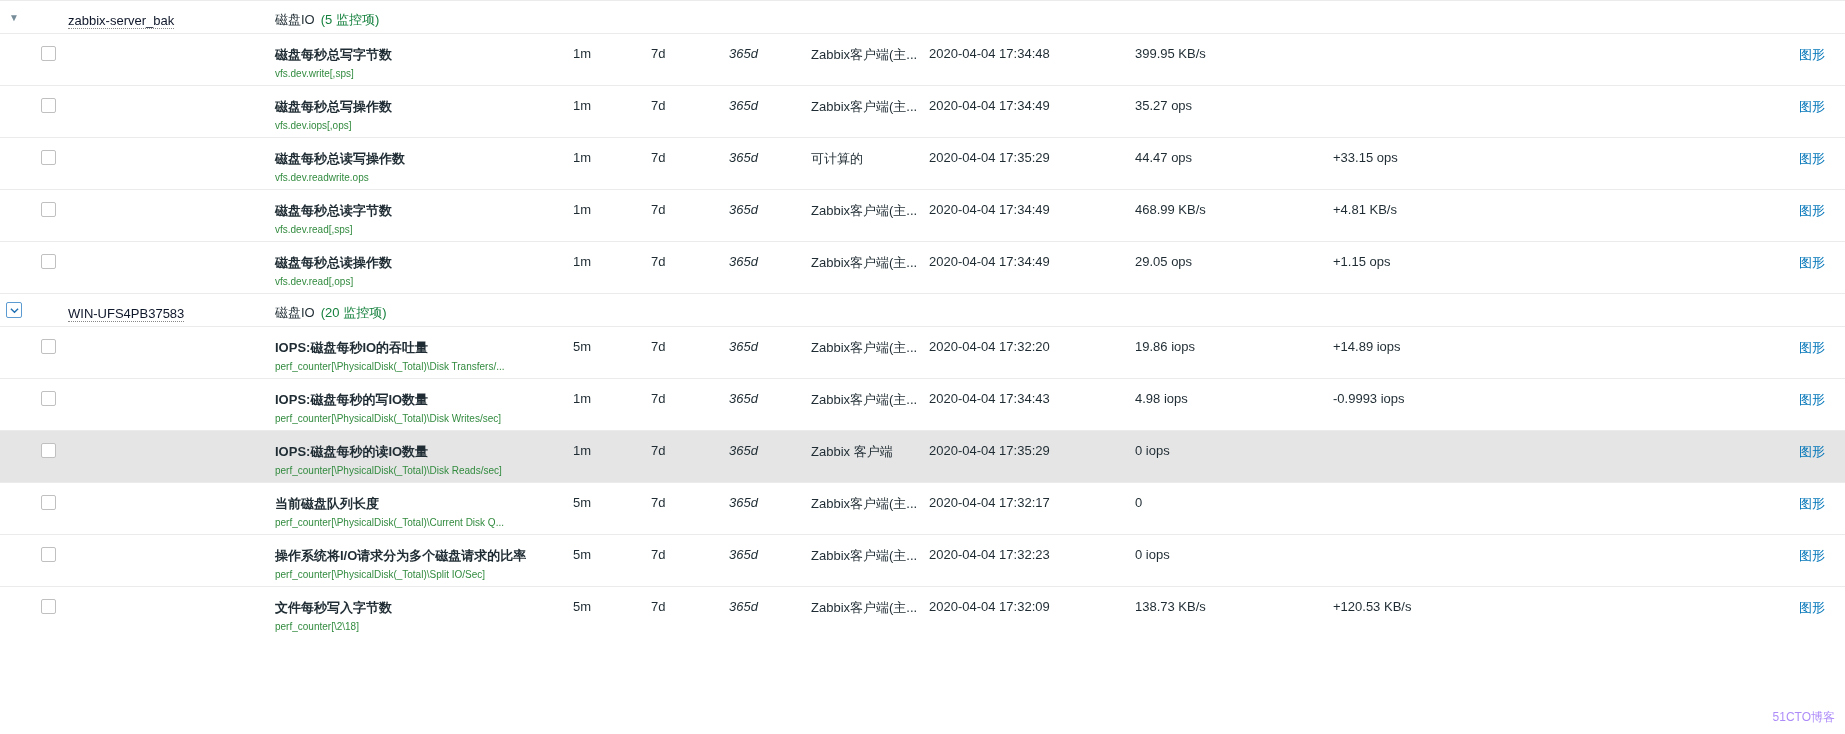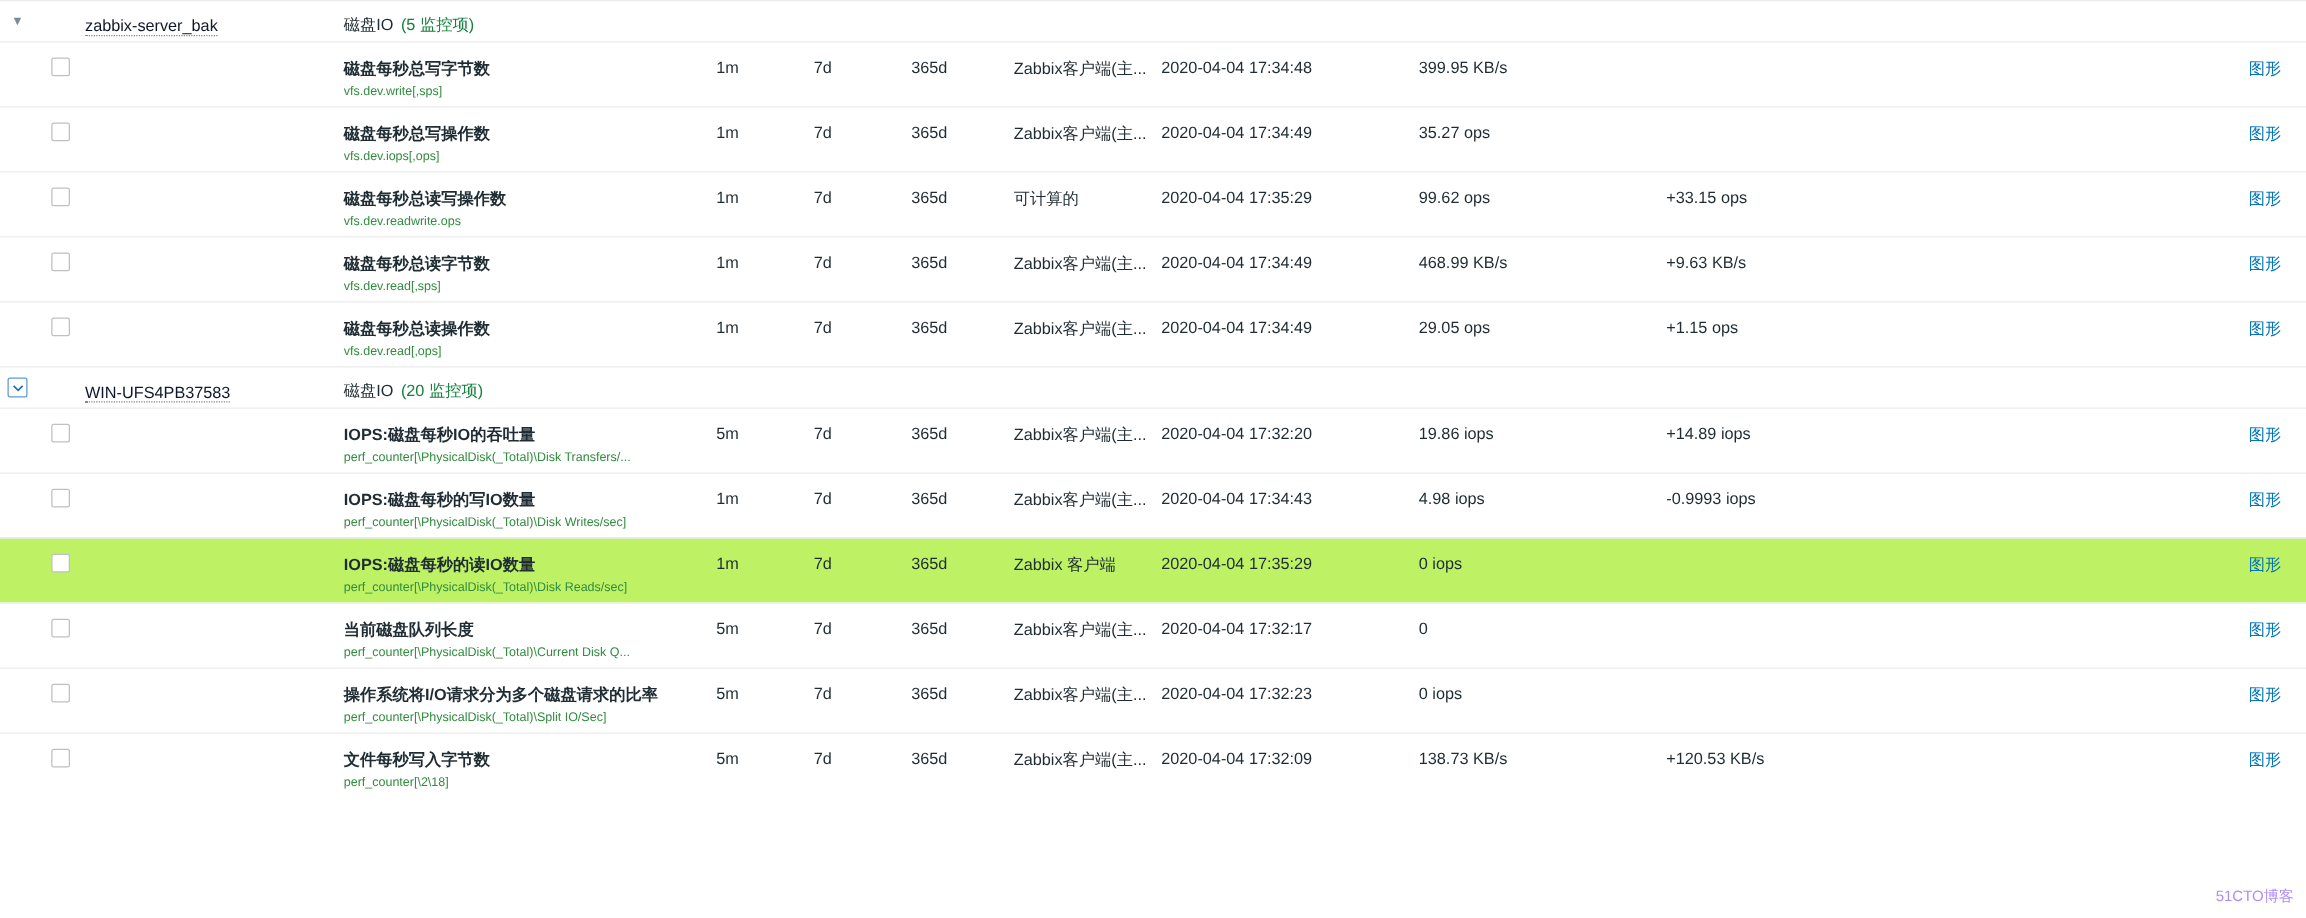--- a/index.html
+++ b/index.html
@@ -11,28 +11,28 @@
       width: 1845px;
     }
     .row {
       display: flex;
       align-items: flex-start;
       padding: 6px 0;
       border-top: 1px solid #ebebeb;
       min-height: 44px;
     }
     .row.group-header { min-height: 32px; align-items: center; padding: 4px 0;}
-    .row.highlight { background: #bef264; }
+    .row.highlight { background: #e5e5e5; }
     .col-expand { width: 28px; display:flex; justify-content:center; align-items:center; padding-top:0px;}
     .col-check { width: 40px; display:flex; justify-content:center; padding-top:6px;}
     .col-host { width: 180px; padding-top:6px;}
     .col-name { width: 298px; padding-top:6px; display:flex; flex-direction:column; gap:4px;margin-left:27px;}
     .col-interval { width: 78px; padding-top:6px;}
     .col-history { width: 78px; padding-top:6px;}
-    .col-trends { width: 82px; padding-top:6px;}
+    .col-trends { width: 82px; padding-top:6px;font-style:italic;}
     .col-type { width: 118px; padding-top:6px;}
     .col-lastcheck { width: 206px; padding-top:6px;}
     .col-lastvalue { width: 198px; padding-top:6px;}
     .col-change { width: 152px; padding-top:6px;}
     .col-actions { flex: 1; padding-top:6px; padding-right:20px; text-align:right;}
     .host-link { color:#0f172a; text-decoration: none; border-bottom: 1px dotted #888; }
     .item-key { color:#328b3f; font-size:10px; white-space:nowrap; overflow:hidden; text-overflow:ellipsis; max-width:290px;}
     .item-name { color:#1f2c33;font-weight:bold; }
     .graph-link { color:#0275b8; cursor:pointer;margin-left:45px; }
     .group-text { color:#1f2c33; }
@@ -108,41 +108,41 @@
       <div class="col-host"></div>
       <div class="col-name">
         <span class="item-name">磁盘每秒总读写操作数</span>
         <span class="item-key">vfs.dev.readwrite.ops</span>
       </div>
       <div class="col-interval">1m</div>
       <div class="col-history">7d</div>
       <div class="col-trends">365d</div>
       <div class="col-type">可计算的</div>
       <div class="col-lastcheck">2020-04-04 17:35:29</div>
-      <div class="col-lastvalue">99.62 ops</div>
+      <div class="col-lastvalue">44.47 ops</div>
       <div class="col-change">+33.15 ops</div>
       <div class="col-actions"><span class="graph-link">图形</span></div>
     </div>
     <div class="row item-row">
       <div class="col-expand"></div>
       <div class="col-check">
         <input type="checkbox" style="">
       </div>
       <div class="col-host"></div>
       <div class="col-name">
         <span class="item-name">磁盘每秒总读字节数</span>
         <span class="item-key">vfs.dev.read[,sps]</span>
       </div>
       <div class="col-interval">1m</div>
       <div class="col-history">7d</div>
       <div class="col-trends">365d</div>
       <div class="col-type">Zabbix客户端(主...</div>
       <div class="col-lastcheck">2020-04-04 17:34:49</div>
       <div class="col-lastvalue">468.99 KB/s</div>
-      <div class="col-change">+9.63 KB/s</div>
+      <div class="col-change">+4.81 KB/s</div>
       <div class="col-actions"><span class="graph-link">图形</span></div>
     </div>
     <div class="row item-row">
       <div class="col-expand"></div>
       <div class="col-check">
         <input type="checkbox" style="">
       </div>
       <div class="col-host"></div>
       <div class="col-name">
         <span class="item-name">磁盘每秒总读操作数</span>

